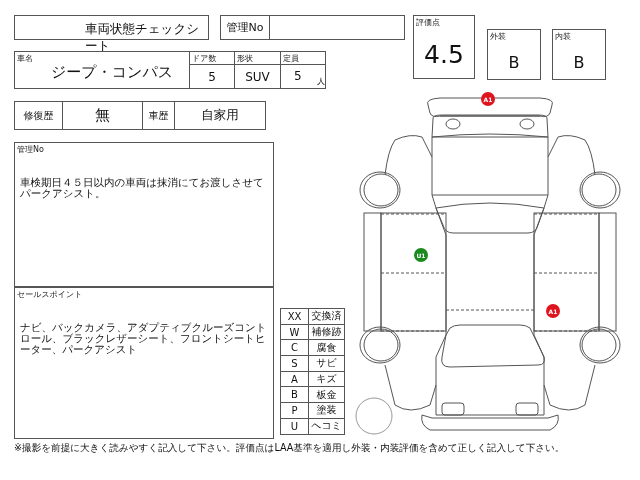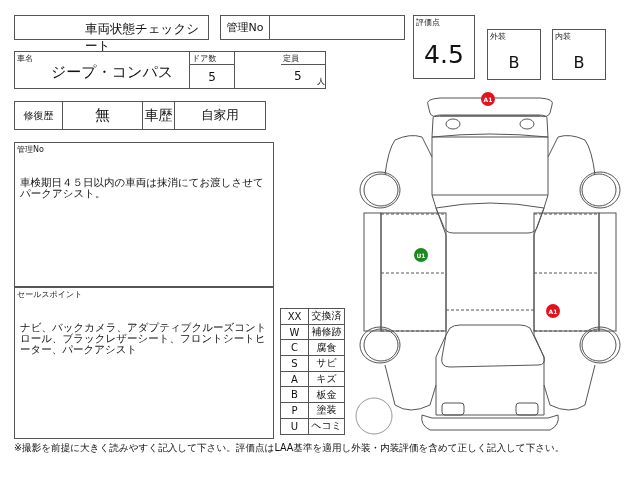--- a/index.html
+++ b/index.html
@@ -33,20 +33,24 @@
 
 <div class="box" style="left:14px; top:51px; width:312px; height:38px;">
   <div class="cell" style="left:0; top:0; width:175px; height:36px;">
     <span class="lbl">車名</span>
     <span class="abs" style="left:36px; top:11px; font-size:15px;">ジープ・コンパス</span>
   </div>
   <div class="cell" style="left:175px; top:0; width:45px; height:36px;">
     <span class="lbl">ドア数</span>
     <div class="abs center" style="left:0; top:12px; width:44px; height:24px; font-size:12px; border-top:1px solid #555;">5</div>
   </div>
+  <div class="cell" style="left:220px; top:0; width:46px; height:36px;">
+    <span class="lbl">形状</span>
+    <div class="abs center" style="left:0; top:12px; width:45px; height:24px; font-size:12px; border-top:1px solid #555;">SUV</div>
+  </div>
   <div class="abs" style="left:266px; top:0; width:45px; height:36px;">
     <span class="lbl">定員</span>
     <div class="abs" style="left:0; top:12px; width:45px; height:24px; border-top:1px solid #555;">
       <span class="abs" style="left:13px; top:4px; font-size:12px;">5</span>
       <span class="abs" style="left:36px; top:11px; font-size:8px;">人</span>
     </div>
   </div>
 </div>
 
 <div class="box" style="left:413px; top:15px; width:62px; height:64px;">
@@ -60,21 +64,21 @@
 </div>
 
 <div class="box" style="left:552px; top:29px; width:54px; height:51px;padding-left:26px;">
   <span class="lbl">内装</span>
   <div class="abs center" style="left:0; top:14px; width:52px; height:36px; font-size:16px;">B</div>
 </div>
 
 <div class="box" style="left:14px; top:101px; width:252px; height:29px;">
   <div class="cell center" style="left:0; top:0; width:48px; height:27px; font-size:10px;">修復歴</div>
   <div class="cell center" style="left:48px; top:0; width:80px; height:27px; font-size:15px;">無</div>
-  <div class="cell center" style="left:128px; top:0; width:32px; height:27px; font-size:14px;">車歴</div>
+  <div class="cell center" style="left:128px; top:0; width:32px; height:27px; font-size:10px;">車歴</div>
   <div class="abs center" style="left:160px; top:0; width:90px; height:27px; font-size:12.5px;">自家用</div>
 </div>
 
 <div class="box" style="left:14px; top:142px; width:260px; height:145px;">
   <span class="lbl">管理No</span>
   <div class="note" style="left:5px; top:15px;">車検期日４５日以内の車両は抹消にてお渡しさせて</div>
   <div class="note" style="left:5px; top:26px;">パークアシスト。</div>
 </div>
 
 <div class="box" style="left:14px; top:287px; width:260px; height:152px;">

